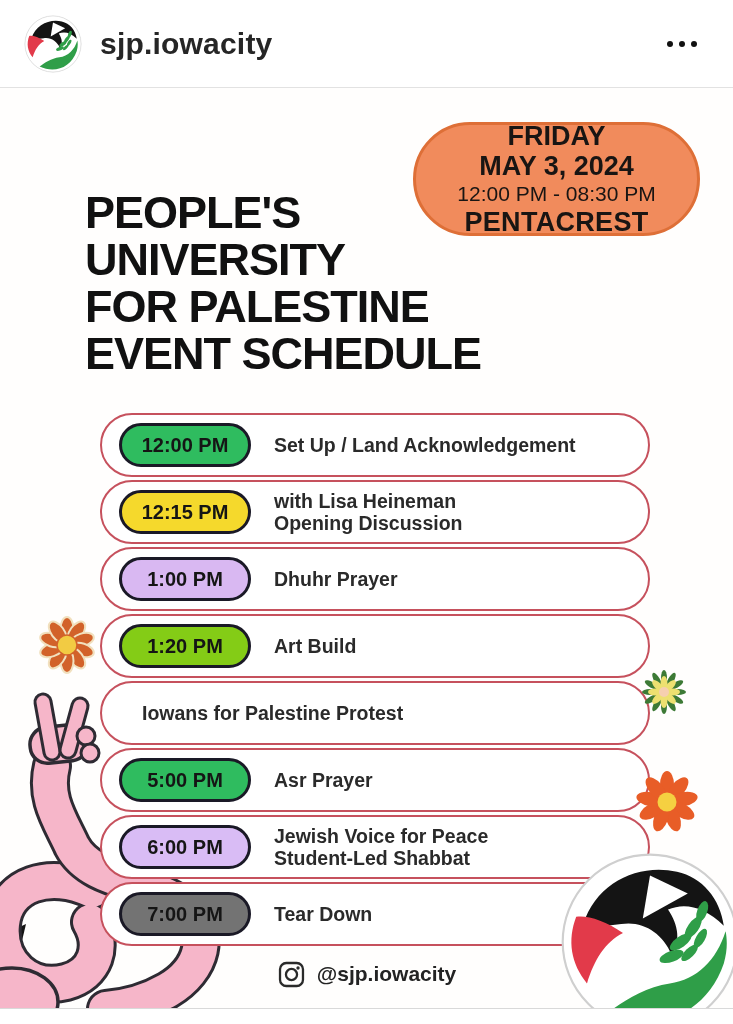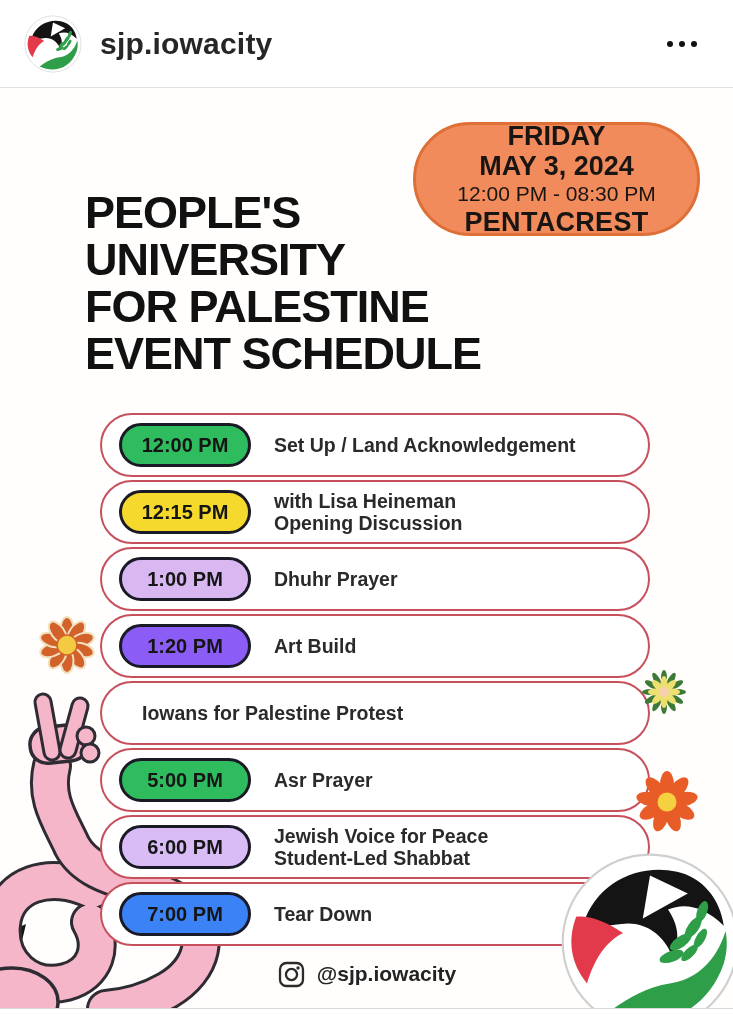--- a/index.html
+++ b/index.html
@@ -150,21 +150,21 @@
       </div>
     </div>
     <div class="row" style="border-color: rgb(198, 81, 93);">
       <span class="time-badge" style="background: rgb(217, 184, 242);">1:00 PM</span>
       <div class="evt">
         <span>Dhuhr Prayer</span>
           <span></span>
       </div>
     </div>
     <div class="row" style="border-color: rgb(198, 81, 93);">
-      <span class="time-badge" style="background: #8b5cf6; text-align: right;">1:20 PM</span>
+      <span class="time-badge" style="background: #84cc16; text-align: right;">1:20 PM</span>
       <div class="evt">
         <span>Art Build</span>
           <span></span>
       </div>
     </div>
     <div class="row" style="border-color: rgb(198, 81, 93);">
       <div class="evt">
         <span>Iowans for Palestine Protest</span>
           <span></span>
       </div>
@@ -177,21 +177,21 @@
       </div>
     </div>
     <div class="row" style="border-color: rgb(198, 81, 93);">
       <span class="time-badge" style="background: rgb(217, 188, 245);">6:00 PM</span>
       <div class="evt">
         <span>Jewish Voice for Peace</span>
           <span>Student-Led Shabbat</span>
       </div>
     </div>
     <div class="row" style="border-color: rgb(198, 81, 93);">
-      <span class="time-badge" style="background: #3b82f6;">7:00 PM</span>
+      <span class="time-badge" style="background: #737373;">7:00 PM</span>
       <div class="evt">
         <span>Tear Down</span>
           <span></span>
       </div>
     </div>
   </div>
 
   <svg class="deco" style="left:36px; top:526px; width:62px; height:62px;" viewBox="0 0 62 62">
     <g transform="translate(31,31)">
       <g fill="#D2622A" stroke="#F1E0BE" stroke-width="2">

